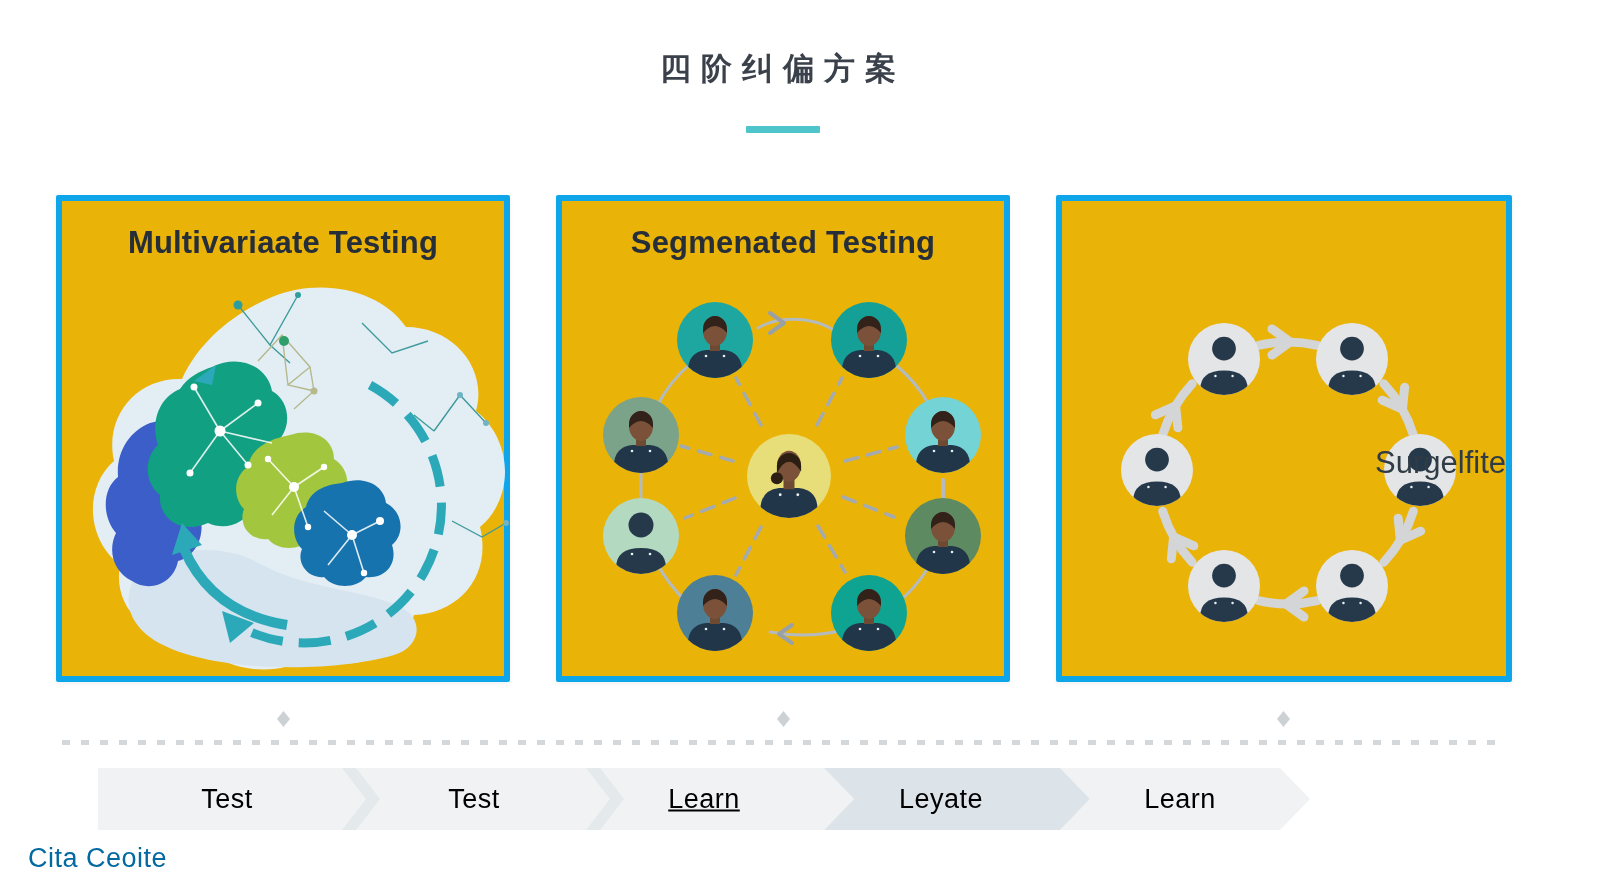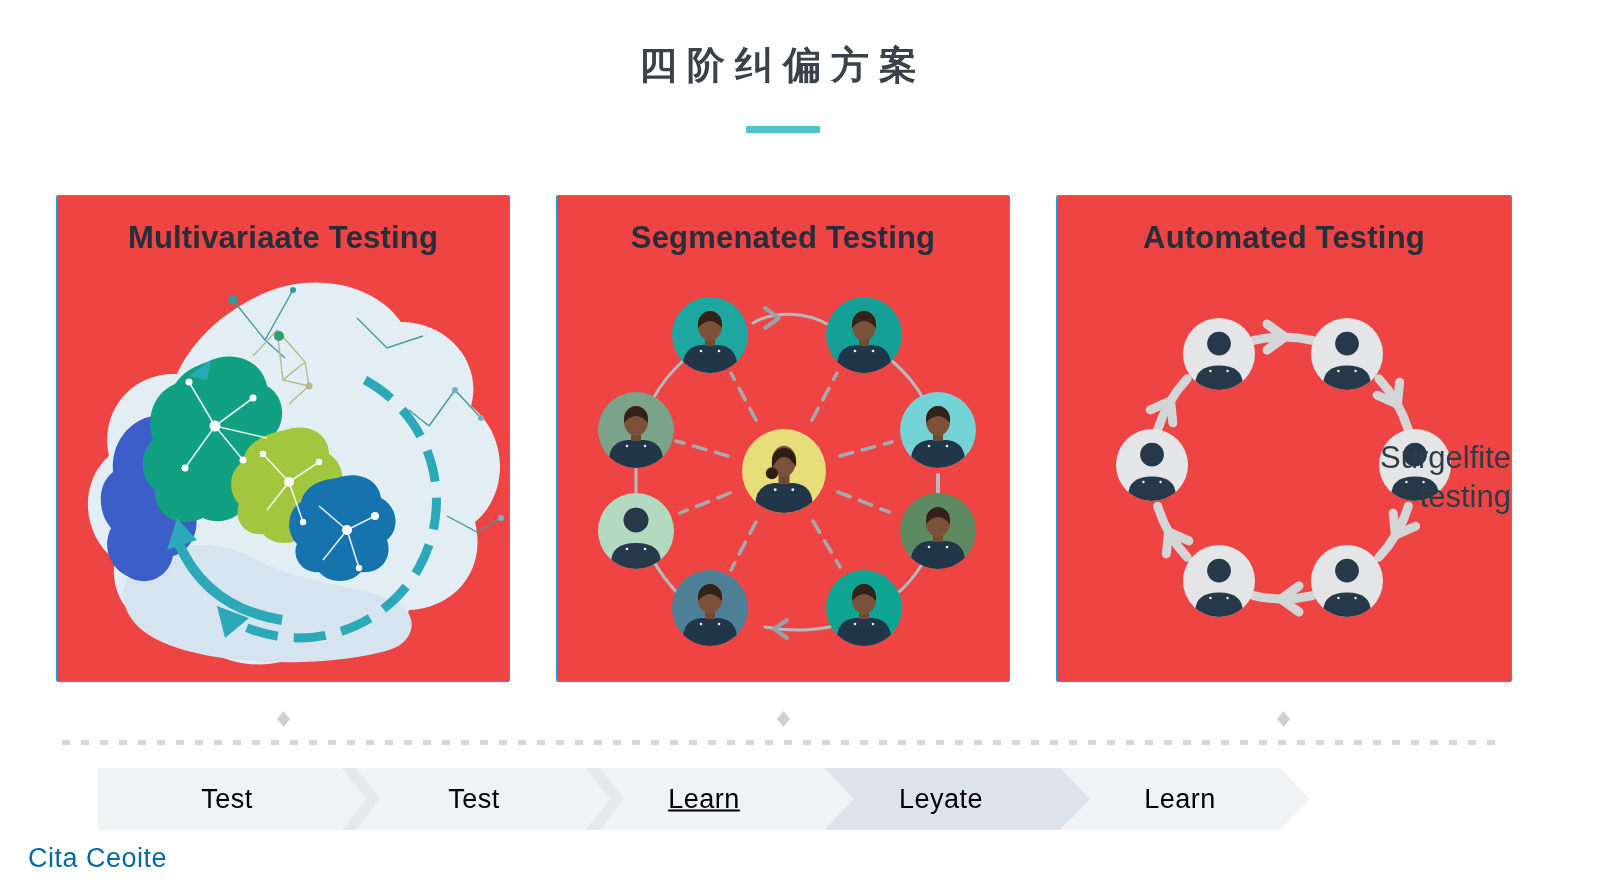--- a/index.html
+++ b/index.html
@@ -1,27 +1,27 @@
 <!DOCTYPE html>
 <html><head>
 <meta charset="utf-8">
 <style>
   * { margin:0; padding:0; box-sizing:border-box; }
   body { font-family:"Liberation Sans", sans-serif; background:#fff; }
   .canvas { position:relative; width:1600px; height:896px; background:#ffffff; overflow:hidden; }
 
   
-  .main-title { position:absolute; top:40px; left:783px; transform:translateX(-50%);
-    font-size:38px; font-weight:600; color:#3a414a; letter-spacing:10px; white-space:nowrap; }
+  .main-title { position:absolute; top:48px; left:783px; transform:translateX(-50%);
+    font-size:31px; font-weight:600; color:#3a414a; letter-spacing:10px; white-space:nowrap; }
   .title-underline { position:absolute; top:126px; left:783px; transform:translateX(-50%);
     width:74px; height:7px; background:#4ec5cb; border-radius:1px; }
 
   
-  .panel { position:absolute; top:195px; height:487px; background:#ef4444;
-    border:1px solid #0ea5e9; border-radius:2px; box-shadow:0 2px 4px rgba(120,130,140,0.10); }
+  .panel { position:absolute; top:195px; height:487px; background:#eab308;
+    border:6px solid #0ea5e9; border-radius:2px; box-shadow:0 2px 4px rgba(120,130,140,0.10); }
   .panel-1 { left:56px;  width:454px; }
   .panel-2 { left:556px; width:454px; }
   .panel-3 { left:1056px; width:456px; }
   .panel-title { position:absolute; top:24px; left:0; width:100%; text-align:center;
     font-size:31px; font-weight:700; color:#262e39; letter-spacing:0.2px; }
   .illus { position:absolute; top:82px; left:0; }
 
   .cycle-center-text { position:absolute; top:243px; left:0; width:100%; text-align:right;
     font-size:31px; font-weight:400; color:#2f3b45; line-height:1.25; }
   .cycle-center-text span { display:block; }
@@ -235,21 +235,20 @@
       <g transform="translate(227,193)">
         <circle r="42" fill="#e7de79"></circle>
           <g clip-path="url(#c42)">
             <use href="#pf" transform="scale(1.1)"></use>
           </g>
       </g>
     </svg>
   </div>
 
   <div class="panel panel-3">
-    <div class="panel-title">Automated Testing</div>
     <svg class="illus" width="452" height="430" viewBox="0 0 452 430">
       <g stroke="#d3d5d7" stroke-width="9" fill="none" stroke-linecap="round">
         <path d="M196.5 62.4 A131 131 0 0 1 255.5 62.4"></path>
         <path d="M321.8 100.7 A131 131 0 0 1 351.3 151.7"></path>
         <path d="M351.3 228.3 A131 131 0 0 1 321.8 279.3"></path>
         <path d="M255.5 317.6 A131 131 0 0 1 196.5 317.6"></path>
         <path d="M130.2 279.3 A131 131 0 0 1 100.7 228.3"></path>
         <path d="M100.7 151.7 A131 131 0 0 1 130.2 100.7"></path>
       </g>
       <g>
@@ -292,21 +291,20 @@
         </g>
       <g transform="translate(95,187)">
           <circle r="36" fill="#e4e5e7"></circle>
           <g clip-path="url(#c36)">
             <use href="#pn" transform="scale(0.95)"></use>
           </g>
         </g>
     </svg>
     <div class="cycle-center-text">
       <span>Surgelfite</span>
-      <span>testing</span>
     </div>
   </div>
 
   <div class="diamond d1"></div>
   <div class="diamond d2"></div>
   <div class="diamond d3"></div>
   <div class="dashed-line"></div>
 
   <div class="band">
     <div class="seg seg-first s1"></div>

